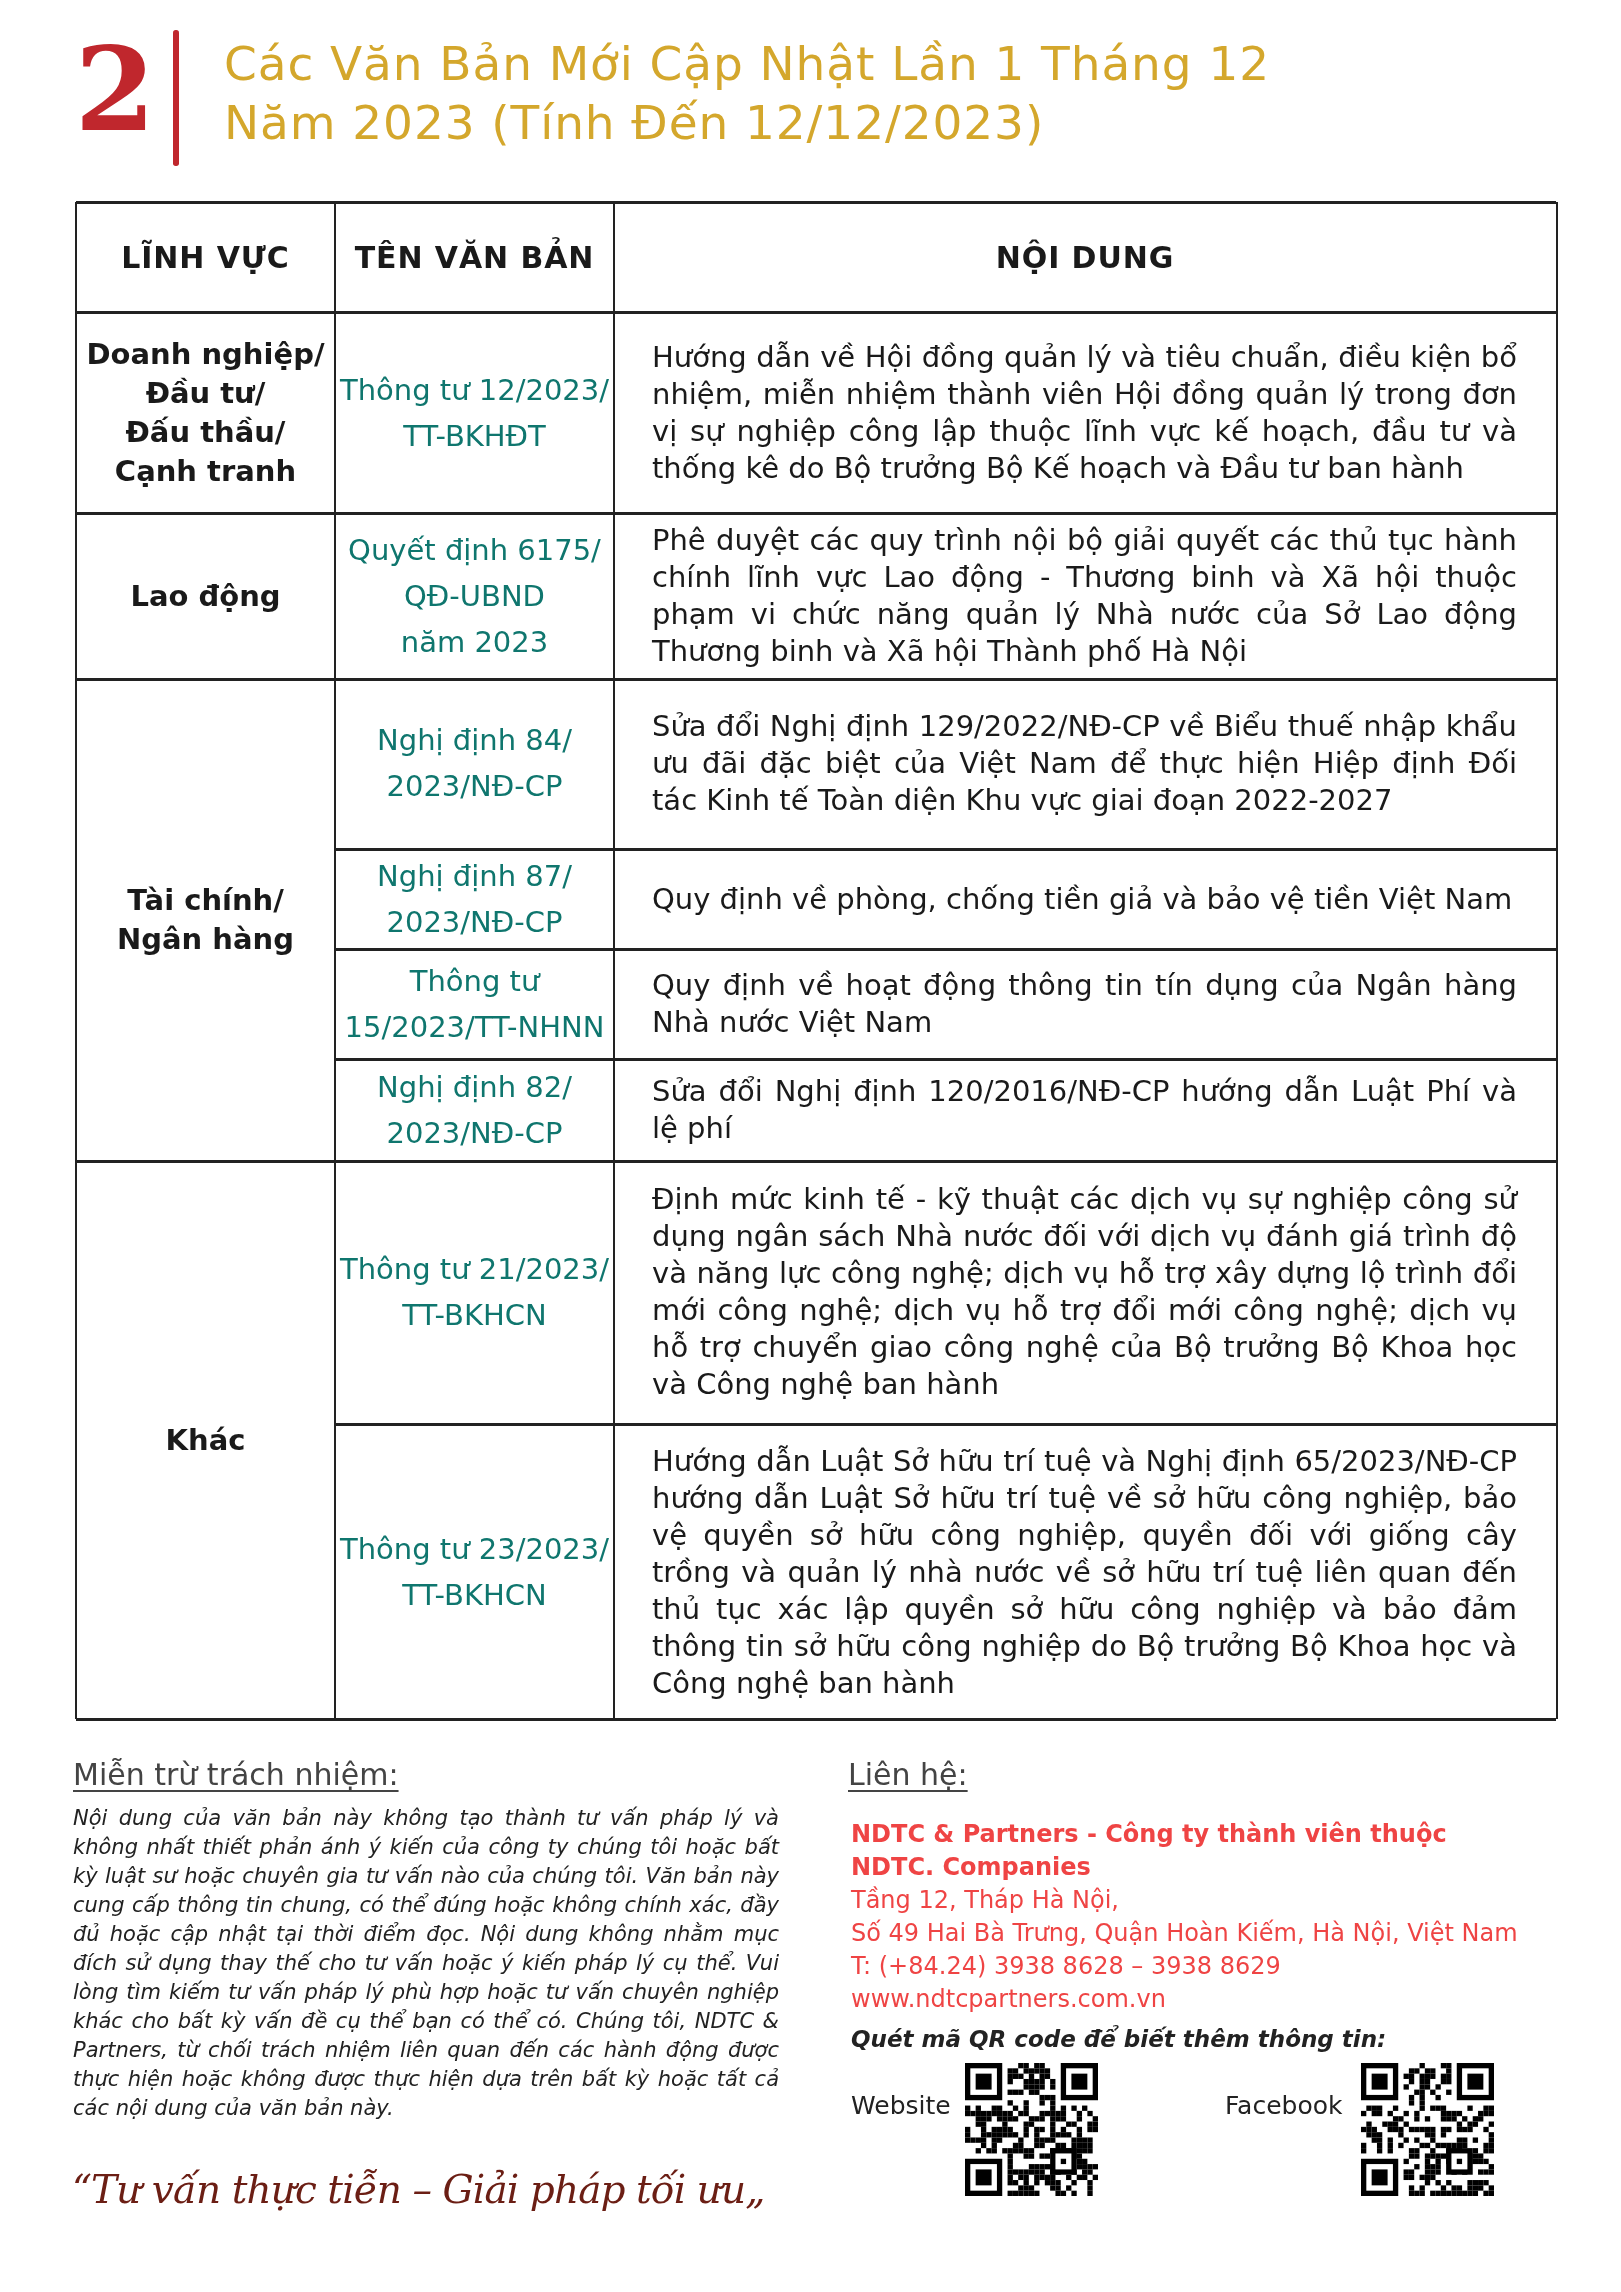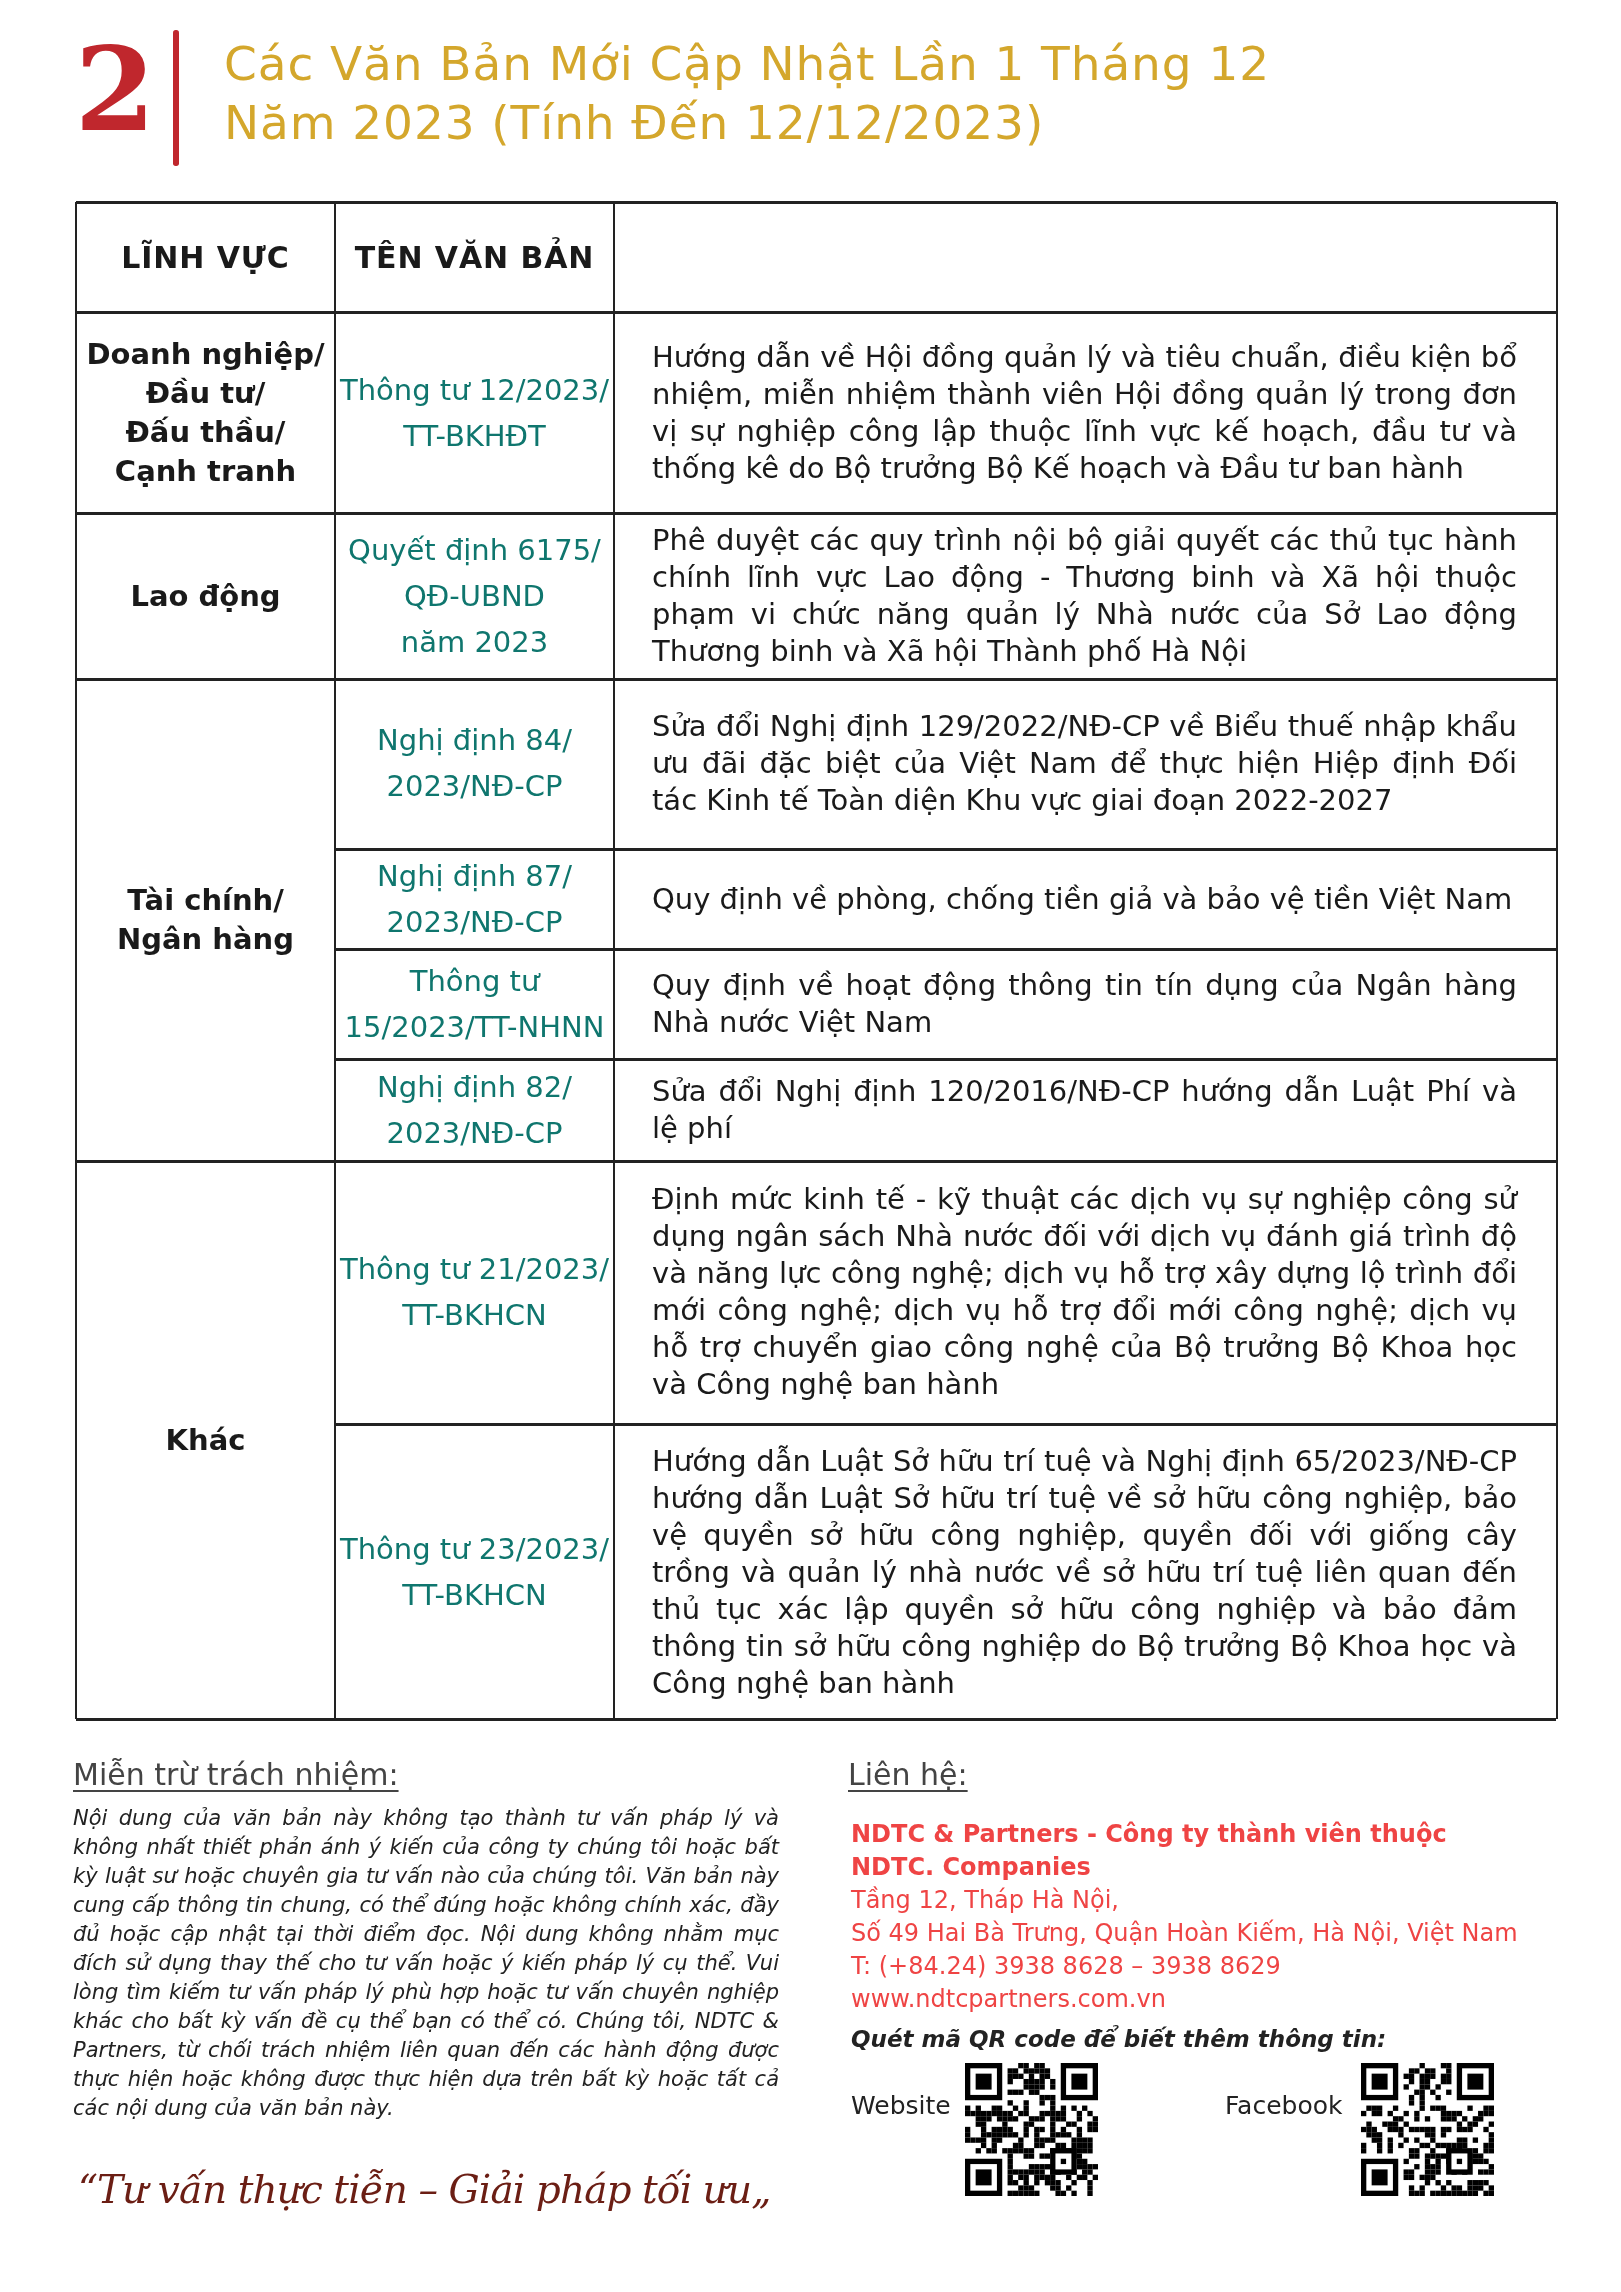--- a/index.html
+++ b/index.html
@@ -28,40 +28,41 @@
   .content { justify-content:flex-start; text-align:justify; text-align-last:left;
              font-size:29px; line-height:37px; padding:0 39px 0 38px; color:#1a1a1a; }
   .content span { display:block; width:100%; }
 
   
   .foot-h { font-size:30px; color:#444; text-decoration:underline; text-underline-offset:5.4px;
             text-decoration-thickness:1.8px; }
   #disclaimer-text { left:73px; top:1804px; width:706px; font-style:italic; font-size:21px;
     line-height:29px; text-align:justify; color:#222; }
   #quote { left:72px; top:2167px; font-family:"DejaVu Serif", serif; font-style:italic;
-    font-size:39px; color:#6b1e14; white-space:nowrap; letter-spacing:-0.9px;margin-left:6px; }
+    font-size:39px; color:#6b1e14; white-space:nowrap; letter-spacing:-0.9px; }
   #contact-lines { left:851px; top:1818px; width:734px; font-size:24px; line-height:33px; color:#ef4444; }
   #contact-lines .strong { font-weight:bold; }
   #qr-prompt { left:851px; top:2026px; font-style:italic; font-weight:bold; font-size:23px; color:#222; }
   .qr-label { font-size:25px; color:#222; }
   .qr { width:133px; height:133px; background:#fff; }
 </style>
 </head>
 <body>
 
 <div id="sec-num" class="abs">2</div>
 <div id="sec-bar" class="abs"></div>
 <div id="title" class="abs">
   <div>Các Văn Bản Mới Cập Nhật Lần 1 Tháng 12</div>
   <div>Năm 2023 (Tính Đến 12/12/2023)</div>
 </div>
 
 <div id="doc-table" class="abs" style="height: 1517px;">
     <div class="cell hdr" style="left: 0px; width: 259px; top: 0px; height: 110px;">LĨNH VỰC</div>
     <div class="cell hdr" style="left: 259px; width: 279px; top: 0px; height: 110px;">TÊN VĂN BẢN</div>
+    <div class="cell hdr" style="left: 538px; width: 942px; top: 0px; height: 110px;">NỘI DUNG</div>
     <div class="cell cat" style="left: 0px; width: 259px; top: 110px; height: 201px; white-space: pre-line;">Doanh nghiệp/
 Đầu tư/
 Đấu thầu/
 Cạnh tranh</div>
     <div class="cell cat" style="left: 0px; width: 259px; top: 476px; height: 483px; white-space: pre-line;">Tài chính/
 Ngân hàng</div>
     <div class="cell cat" style="left: 0px; width: 259px; top: 311px; height: 166px; white-space: pre-line;">Lao động</div>
     <div class="cell cat" style="left: 0px; width: 259px; top: 959px; height: 558px; white-space: pre-line;">Khác</div>
     <div class="" style="position: absolute; left: 0px; top: 0px;">
       <div class="cell docname" style="left: 259px; width: 279px; top: 110px; height: 201px; white-space: pre-line;">Thông tư 12/2023/

